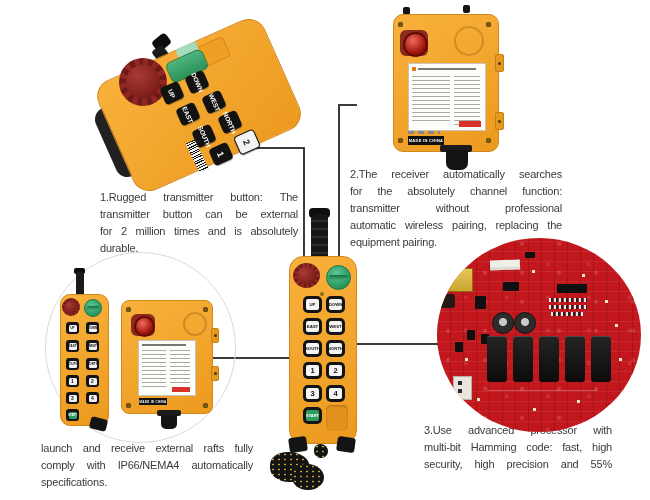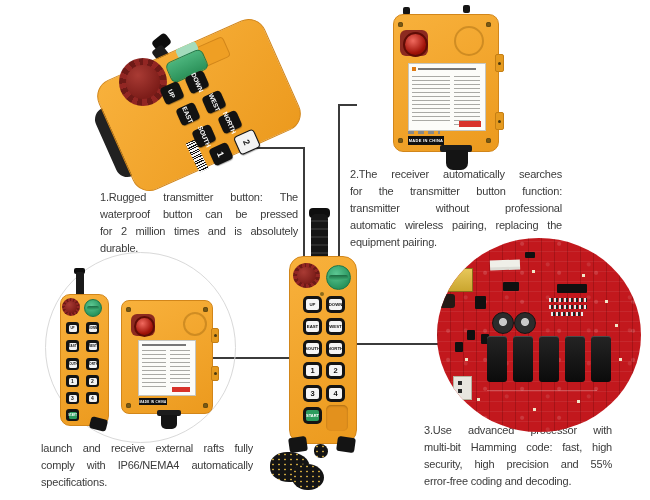--- a/index.html
+++ b/index.html
@@ -140,36 +140,35 @@
       <span>MADE IN CHINA</span>
     </div>
   <div class="tab" style="left:105px;top:50px;width:7px;height:16px"></div>
   <div class="tab" style="left:105px;top:108px;width:7px;height:16px"></div>
   <div class="abs" style="left:50px;top:141px;width:32px;height:7px;background:#1c1c1c;border-radius:2px"></div>
   <div class="abs" style="left:56px;top:146px;width:22px;height:20px;background:#141414;border-radius:0 0 7px 7px"></div>
 </div>
 
 <div class="cap" style="left:100px;top:189px;width:198px">
   <div class="ln">1.Rugged transmitter button: The</div>
-  <div class="ln">waterproof button can be pressed</div>
+  <div class="ln">transmitter button can be external</div>
   <div class="ln">for 2 million times and is absolutely</div>
   <div class="ln last">durable.</div>
 </div>
 <div class="cap" style="left:350px;top:166px;width:212px">
   <div class="ln">2.The receiver automatically searches</div>
-  <div class="ln">for the transmitter button function:</div>
+  <div class="ln">for the absolutely channel function:</div>
   <div class="ln">transmitter without professional</div>
   <div class="ln">automatic wireless pairing, replacing the</div>
   <div class="ln last">equipment pairing.</div>
 </div>
 <div class="cap" style="left:424px;top:422px;width:188px">
   <div class="ln">3.Use advanced processor with</div>
   <div class="ln">multi-bit Hamming code: fast, high</div>
   <div class="ln">security, high precision and 55%</div>
-  <div class="ln last">error-free coding and decoding.</div>
 </div>
 <div class="cap" style="left:41px;top:440px;width:212px">
   <div class="ln">launch and receive external rafts fully</div>
   <div class="ln">comply with IP66/NEMA4 automatically</div>
   <div class="ln last">specifications.</div>
 </div>
 
 <div class="abs" style="left:45px;top:252px;width:192px;height:192px">
   <div class="abs" style="left:0;top:0;width:189px;height:189px;border:1.5px solid #d9d9d9;border-radius:50%"></div>
   <div class="abs" style="left:12px;top:16px;width:56px;height:170px">

